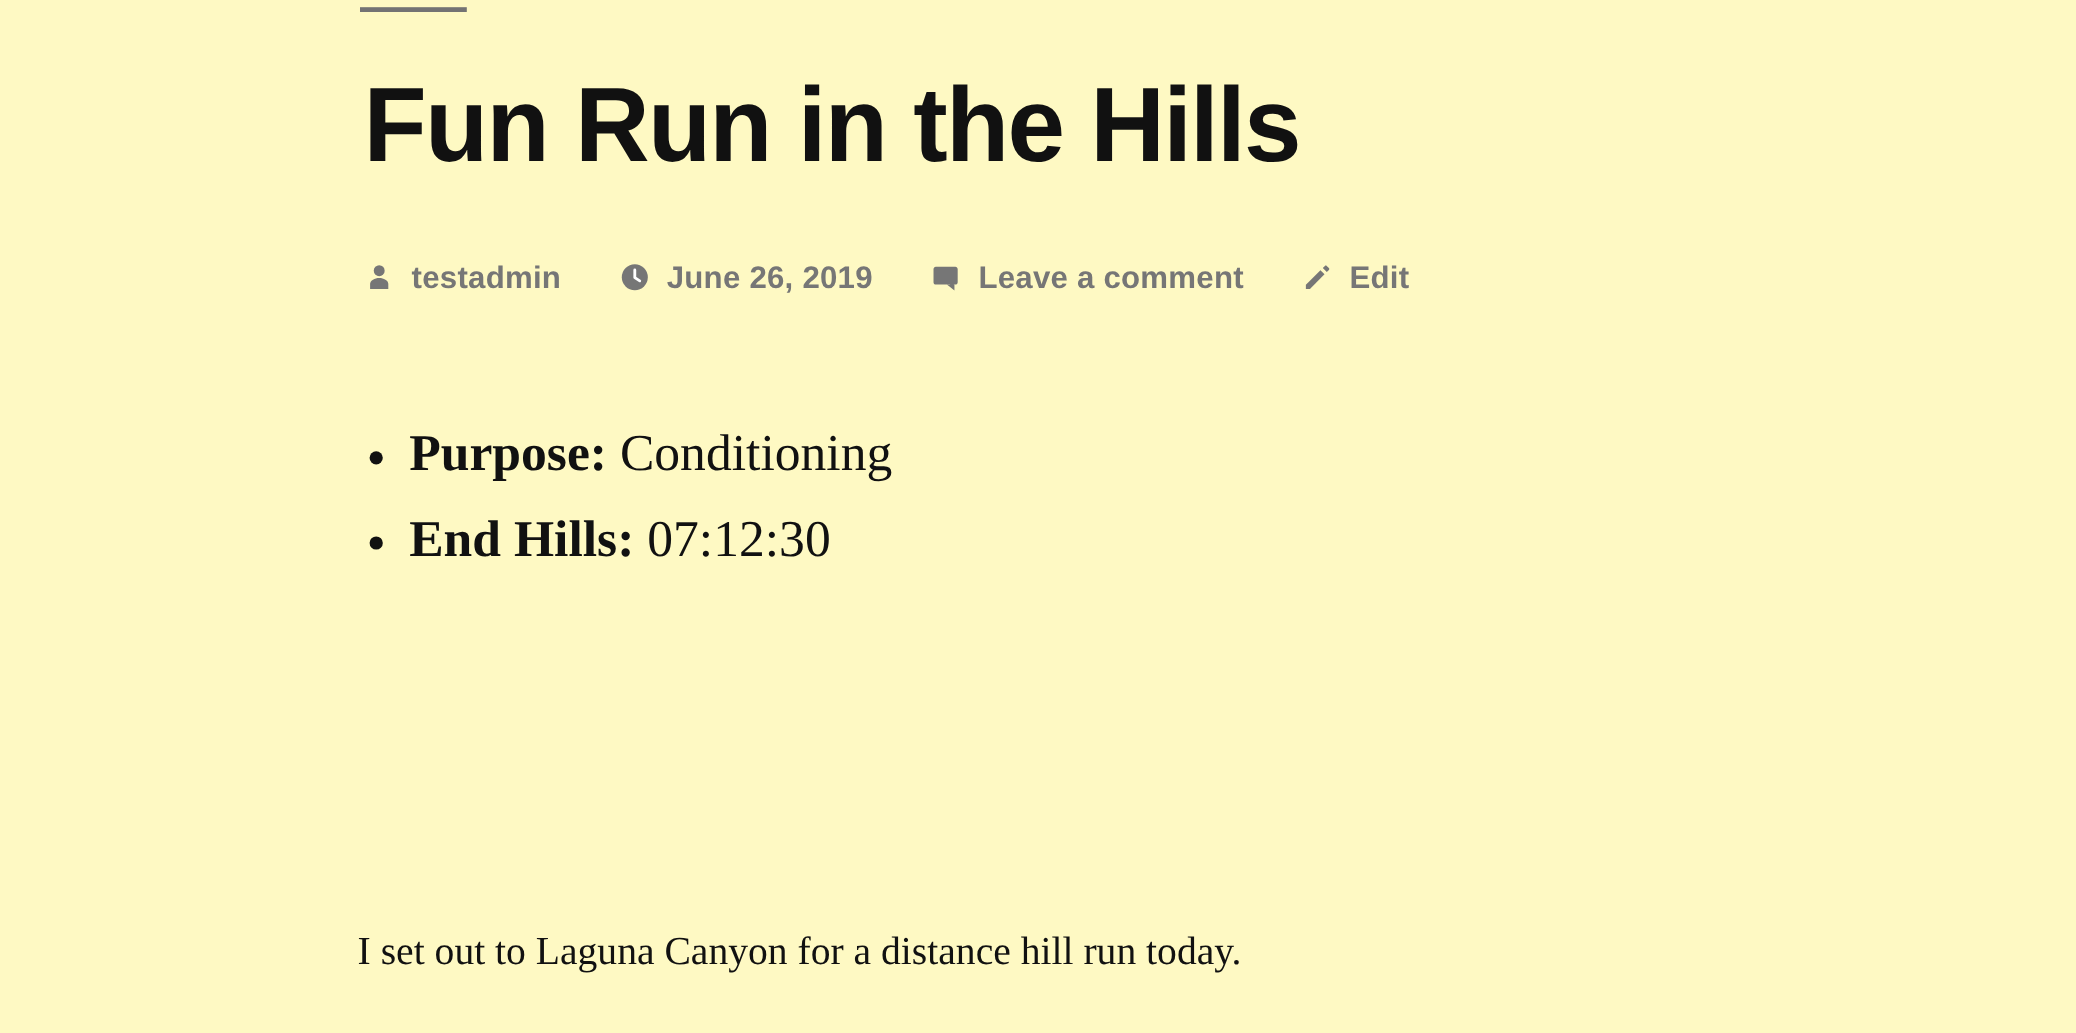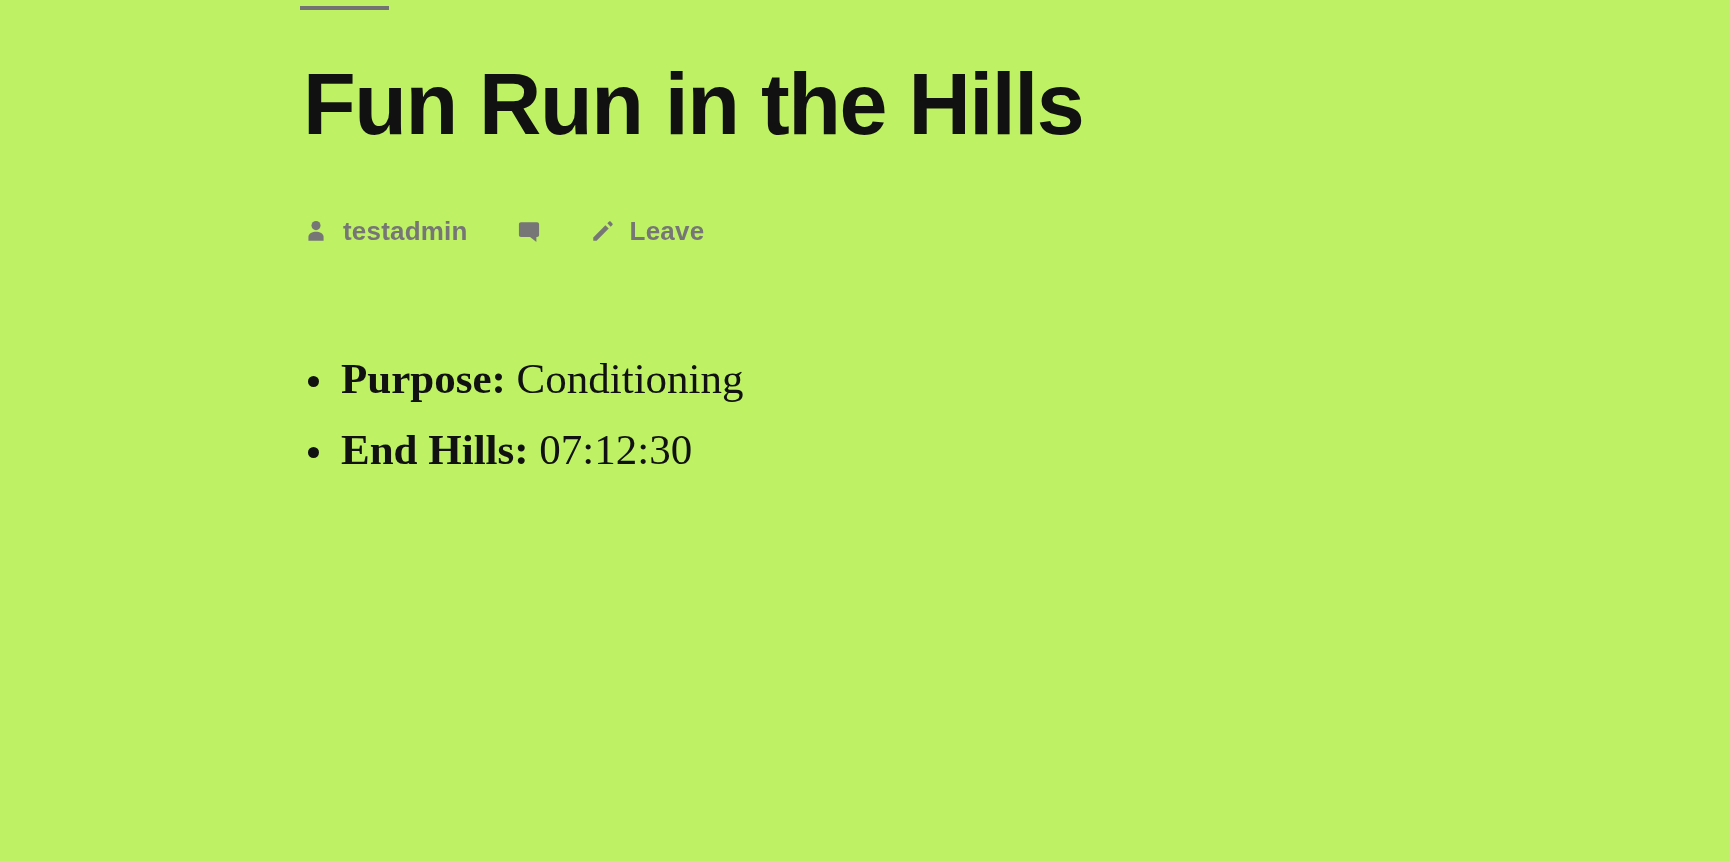--- a/index.html
+++ b/index.html
@@ -4,21 +4,21 @@
 <style>
   html, body {
     margin: 0;
     padding: 0;
     background: #ffffff;
   }
   .page {
     position: relative;
     width: 1730px;
     height: 861px;
-    background: #bef264;
+    background: #fef9c3;
     overflow: hidden;
     font-family: "Liberation Sans", sans-serif;
   }
 
   
   .top-rule {
     position: absolute;
     left: 300px;
     top: 6px;
     width: 89px;
@@ -133,45 +133,56 @@
     <a class="meta-item">
       <span>
         <svg viewBox="0 0 24 24" fill="#767676" xmlns="http://www.w3.org/2000/svg">
           <circle cx="12" cy="7" r="4.2"></circle>
           <path d="M12 12.6c-3.4 0-7 1.8-7 4.6V21h14v-3.8c0-2.8-3.6-4.6-7-4.6z"></path>
         </svg>
       </span>
       <span class="meta-label">testadmin</span>
     </a>
 
+    <span class="meta-item static">
+      <span>
+        <svg viewBox="0 0 24 24" xmlns="http://www.w3.org/2000/svg">
+          <circle cx="12" cy="12" r="10" fill="#767676"></circle>
+          <path d="M12 6.5 V12.3 L15.8 14.8" fill="none" stroke="#ffffff" stroke-width="2.2" stroke-linecap="round" stroke-linejoin="round"></path>
+        </svg>
+      </span>
+      <span class="meta-label">June 26, 2019</span>
+    </span>
 
     <a class="meta-item">
       <span>
         <svg viewBox="0 0 24 24" fill="#767676" xmlns="http://www.w3.org/2000/svg">
           <path d="M4.5 4h15c1 0 1.8.8 1.8 1.8v10c0 1-.8 1.8-1.8 1.8h-4.2l3 3.6v-3.6H4.5c-1 0-1.8-.8-1.8-1.8v-10C2.7 4.8 3.5 4 4.5 4z"></path>
           <path d="M13 17.6h5.8v4.6z"></path>
         </svg>
       </span>
+      <span class="meta-label">Leave a comment</span>
     </a>
 
     <a class="meta-item">
       <span>
         <svg viewBox="0 0 24 24" fill="#767676" xmlns="http://www.w3.org/2000/svg">
           <path d="M3 17.9V21h3.1L17.3 9.8l-3.1-3.1L3 17.9z"></path>
           <path d="M20.7 6.4c.4-.4.4-1 0-1.4l-1.7-1.7c-.4-.4-1-.4-1.4 0l-1.6 1.6 3.1 3.1 1.6-1.6z"></path>
         </svg>
       </span>
-      <span class="meta-label">Leave</span>
+      <span class="meta-label">Edit</span>
     </a>
 
   </div>
 
   <ul class="details-list">
     <li>
       <span class="bullet"></span><span class="detail-label">Purpose:</span> <span class="detail-value">Conditioning</span>
     </li>
     <li>
       <span class="bullet"></span><span class="detail-label">End Hills:</span> <span class="detail-value">07:12:30</span>
     </li>
   </ul>
 
+  <p class="post-body">I set out to Laguna Canyon for a distance hill run today.</p>
 
 </div>
 
 </body></html>

